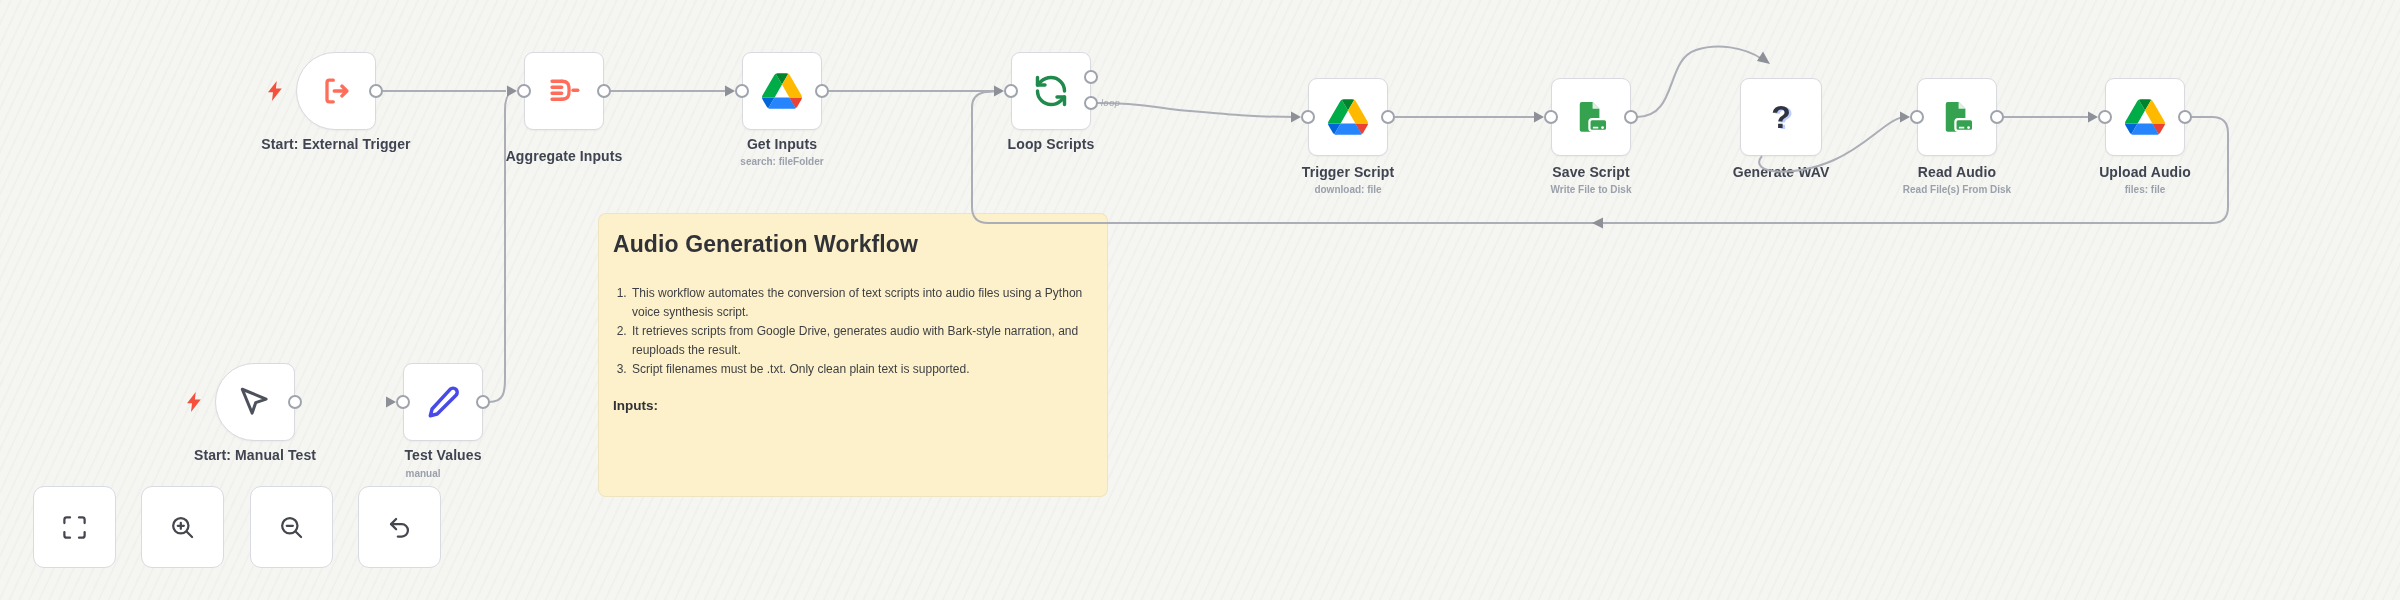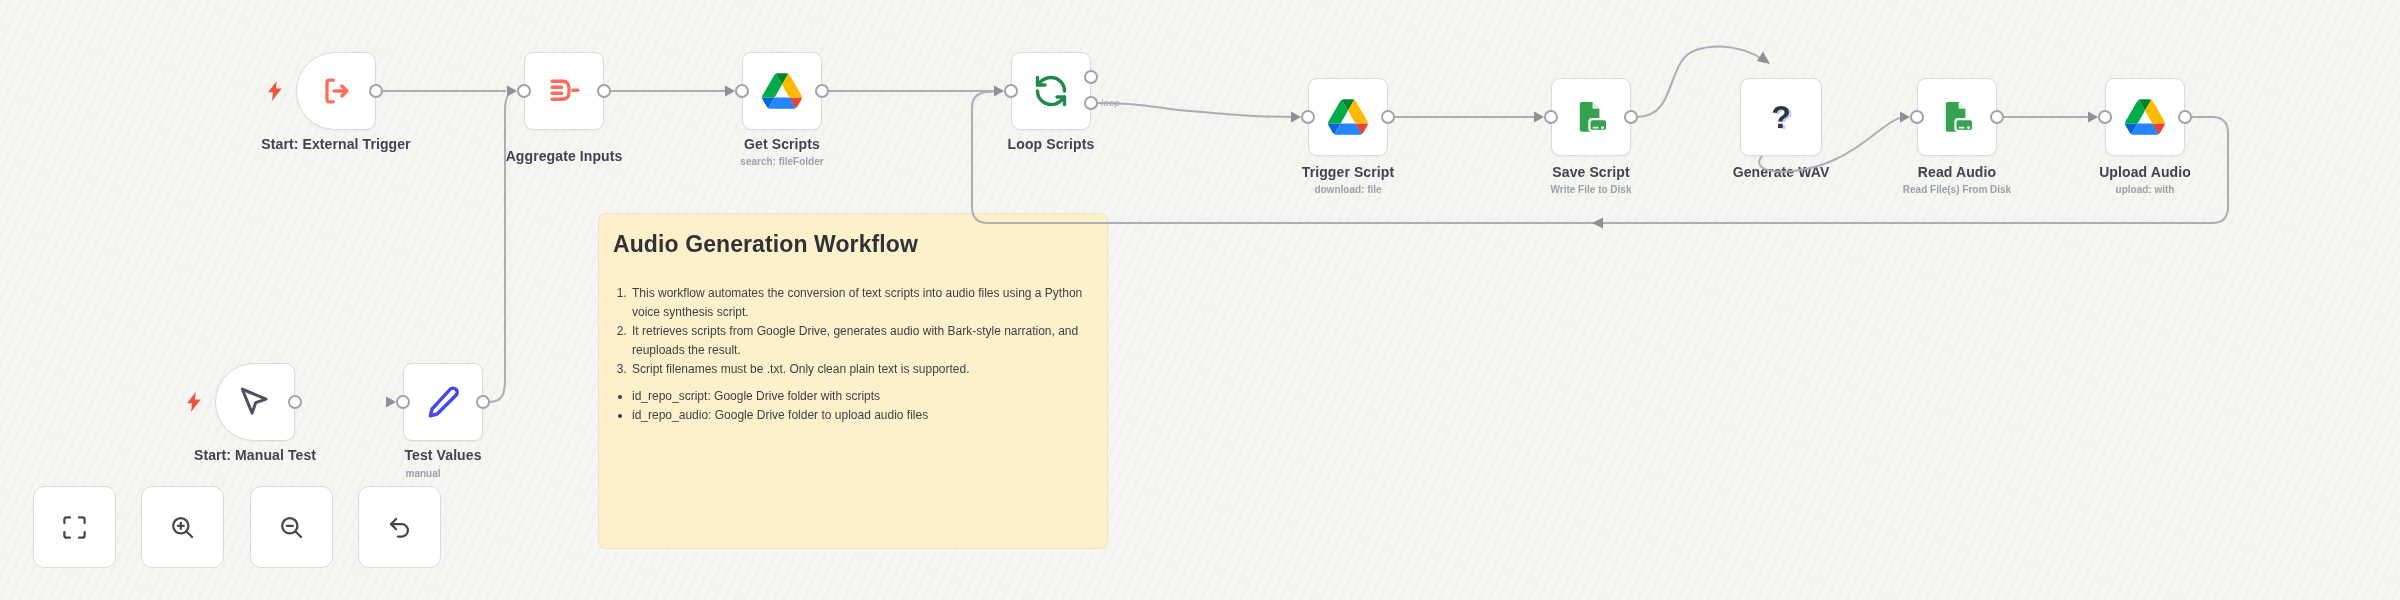--- a/index.html
+++ b/index.html
@@ -29,21 +29,21 @@
   .wires{position:absolute;left:0;top:0;z-index:3;}
   .wire{stroke:#abaeb6;stroke-width:2;fill:none;}
   .arrow{fill:#8d9097;stroke:none;}
   .port{fill:#ffffff;stroke:#9fa3ac;stroke-width:2;}
   .loop-pill{
     position:absolute;left:1101px;top:98px;font-size:9px;color:#9fa3ac;
     letter-spacing:.6px;z-index:4;font-style:italic;
   }
   .bolt{position:absolute;z-index:2;}
   .sticky{
-    position:absolute;left:598px;top:213px;width:510px;height:336px;box-sizing:border-box;
+    position:absolute;left:598px;top:213px;width:510px;height:284px;box-sizing:border-box;
     background:#fcf1ca;border:1px solid rgba(0,0,0,0.05);border-radius:8px;
     padding:9px 14px;color:#3e3f44;z-index:1;
   }
   .sticky h1{margin:8px 0 0;font-size:23px;font-weight:700;color:#303237;letter-spacing:.1px;}
   .sticky ol{margin:26px 0 0;padding-left:17px;font-size:12px;line-height:1.58;}
   .sticky ol li{padding-left:2px;}
   .sticky .inputs-h{margin:19px 0 0;font-size:13.5px;font-weight:700;color:#303237;}
   .sticky ul{margin:8px 0 0;padding-left:19px;font-size:12px;line-height:1.6;}
   .sticky .foot{margin:14px 0 0 17px;font-size:12px;line-height:1.55;width:420px;}
   .ctl{
@@ -58,24 +58,21 @@
 
 <div class="canvas">
 
   <div class="sticky">
     <h1>Audio Generation Workflow</h1>
     <ol>
       <li>This workflow automates the conversion of text scripts into audio files using a Python voice synthesis script.</li>
       <li>It retrieves scripts from Google Drive, generates audio with Bark-style narration, and reuploads the result.</li>
       <li>Script filenames must be .txt. Only clean plain text is supported.</li>
     </ol>
-    <ul>
-      <li>id_repo_script: Google Drive folder with scripts</li>
-      <li>id_repo_audio: Google Drive folder to upload audio files</li>
-    </ul>
+    <div class="inputs-h">Inputs:</div>
   </div>
 
   <svg class="bolt" style="left:268px;top:81px" width="15" height="20" viewBox="0 0 12 16">
       <path d="M7 0 L0 9 h4 L3.2 16 L11 6 H6.3 Z" fill="#f4503c"></path>
     </svg>
   <svg class="bolt" style="left:187px;top:392px" width="15" height="20" viewBox="0 0 12 16">
       <path d="M7 0 L0 9 h4 L3.2 16 L11 6 H6.3 Z" fill="#f4503c"></path>
     </svg>
 
   <div class="node trigger" style="left:296px;top:52px">
@@ -104,21 +101,21 @@
       <svg width="40" height="36" viewBox="0 0 87.3 78">
         <path fill="#0066da" d="M6.6 66.85 10.45 73.5c.8 1.4 1.95 2.5 3.3 3.3l13.75-23.8H0c0 1.55.4 3.1 1.2 4.5z"></path>
         <path fill="#00ac47" d="M43.65 25 29.9 1.2c-1.35.8-2.5 1.9-3.3 3.3L1.2 48.5C.4 49.9 0 51.45 0 53h27.5z"></path>
         <path fill="#ea4335" d="M73.55 76.8c1.35-.8 2.5-1.9 3.3-3.3l1.6-2.75L86.1 57.5c.8-1.4 1.2-2.95 1.2-4.5H59.8l5.85 11.5z"></path>
         <path fill="#00832d" d="M43.65 25 57.4 1.2C56.05.4 54.5 0 52.9 0H34.4c-1.6 0-3.15.45-4.5 1.2z"></path>
         <path fill="#2684fc" d="M59.8 53H27.5L13.75 76.8c1.35.8 2.9 1.2 4.5 1.2h50.8c1.6 0 3.15-.45 4.5-1.2z"></path>
         <path fill="#ffba00" d="M73.4 26.5 60.7 4.5c-.8-1.4-1.95-2.5-3.3-3.3L43.65 25 59.8 53h27.45c0-1.55-.4-3.1-1.2-4.5z"></path>
       </svg>
     </span>
   </div>
-  <div class="nlabel" style="left:782px;top:136px">Get Scripts</div>
+  <div class="nlabel" style="left:782px;top:136px">Get Inputs</div>
   <div class="nsub" style="left:782px;top:156px">search: fileFolder</div>
 
   <div class="node" style="left:1011px;top:52px">
     <span class="icon">
       <svg width="36" height="36" viewBox="0 0 24 24" fill="none" stroke="#1f8a4c" stroke-width="2.3" stroke-linecap="round" stroke-linejoin="round">
         <path d="M21 12a9 9 0 0 0-9-9 9.75 9.75 0 0 0-6.74 2.74L3 8"></path>
         <path d="M3 3v5h5"></path>
         <path d="M3 12a9 9 0 0 0 9 9 9.75 9.75 0 0 0 6.74-2.74L21 16"></path>
         <path d="M16 16h5v5"></path>
       </svg>
@@ -181,21 +178,21 @@
         <path fill="#0066da" d="M6.6 66.85 10.45 73.5c.8 1.4 1.95 2.5 3.3 3.3l13.75-23.8H0c0 1.55.4 3.1 1.2 4.5z"></path>
         <path fill="#00ac47" d="M43.65 25 29.9 1.2c-1.35.8-2.5 1.9-3.3 3.3L1.2 48.5C.4 49.9 0 51.45 0 53h27.5z"></path>
         <path fill="#ea4335" d="M73.55 76.8c1.35-.8 2.5-1.9 3.3-3.3l1.6-2.75L86.1 57.5c.8-1.4 1.2-2.95 1.2-4.5H59.8l5.85 11.5z"></path>
         <path fill="#00832d" d="M43.65 25 57.4 1.2C56.05.4 54.5 0 52.9 0H34.4c-1.6 0-3.15.45-4.5 1.2z"></path>
         <path fill="#2684fc" d="M59.8 53H27.5L13.75 76.8c1.35.8 2.9 1.2 4.5 1.2h50.8c1.6 0 3.15-.45 4.5-1.2z"></path>
         <path fill="#ffba00" d="M73.4 26.5 60.7 4.5c-.8-1.4-1.95-2.5-3.3-3.3L43.65 25 59.8 53h27.45c0-1.55-.4-3.1-1.2-4.5z"></path>
       </svg>
     </span>
   </div>
   <div class="nlabel" style="left:2145px;top:164px">Upload Audio</div>
-  <div class="nsub" style="left:2145px;top:184px">upload: with</div>
+  <div class="nsub" style="left:2145px;top:184px">files: file</div>
 
   <div class="node trigger" style="left:215px;top:363px">
     <span class="icon">
       <svg width="36" height="36" viewBox="0 0 24 24" fill="none" stroke="#4d515c" stroke-width="2" stroke-linejoin="round">
         <path d="M3.5 3.5l6.6 15.9 2.35-6.95 6.95-2.35Z"></path>
       </svg>
     </span>
   </div>
   <div class="nlabel" style="left:255px;top:447px">Start: Manual Test</div>
 

